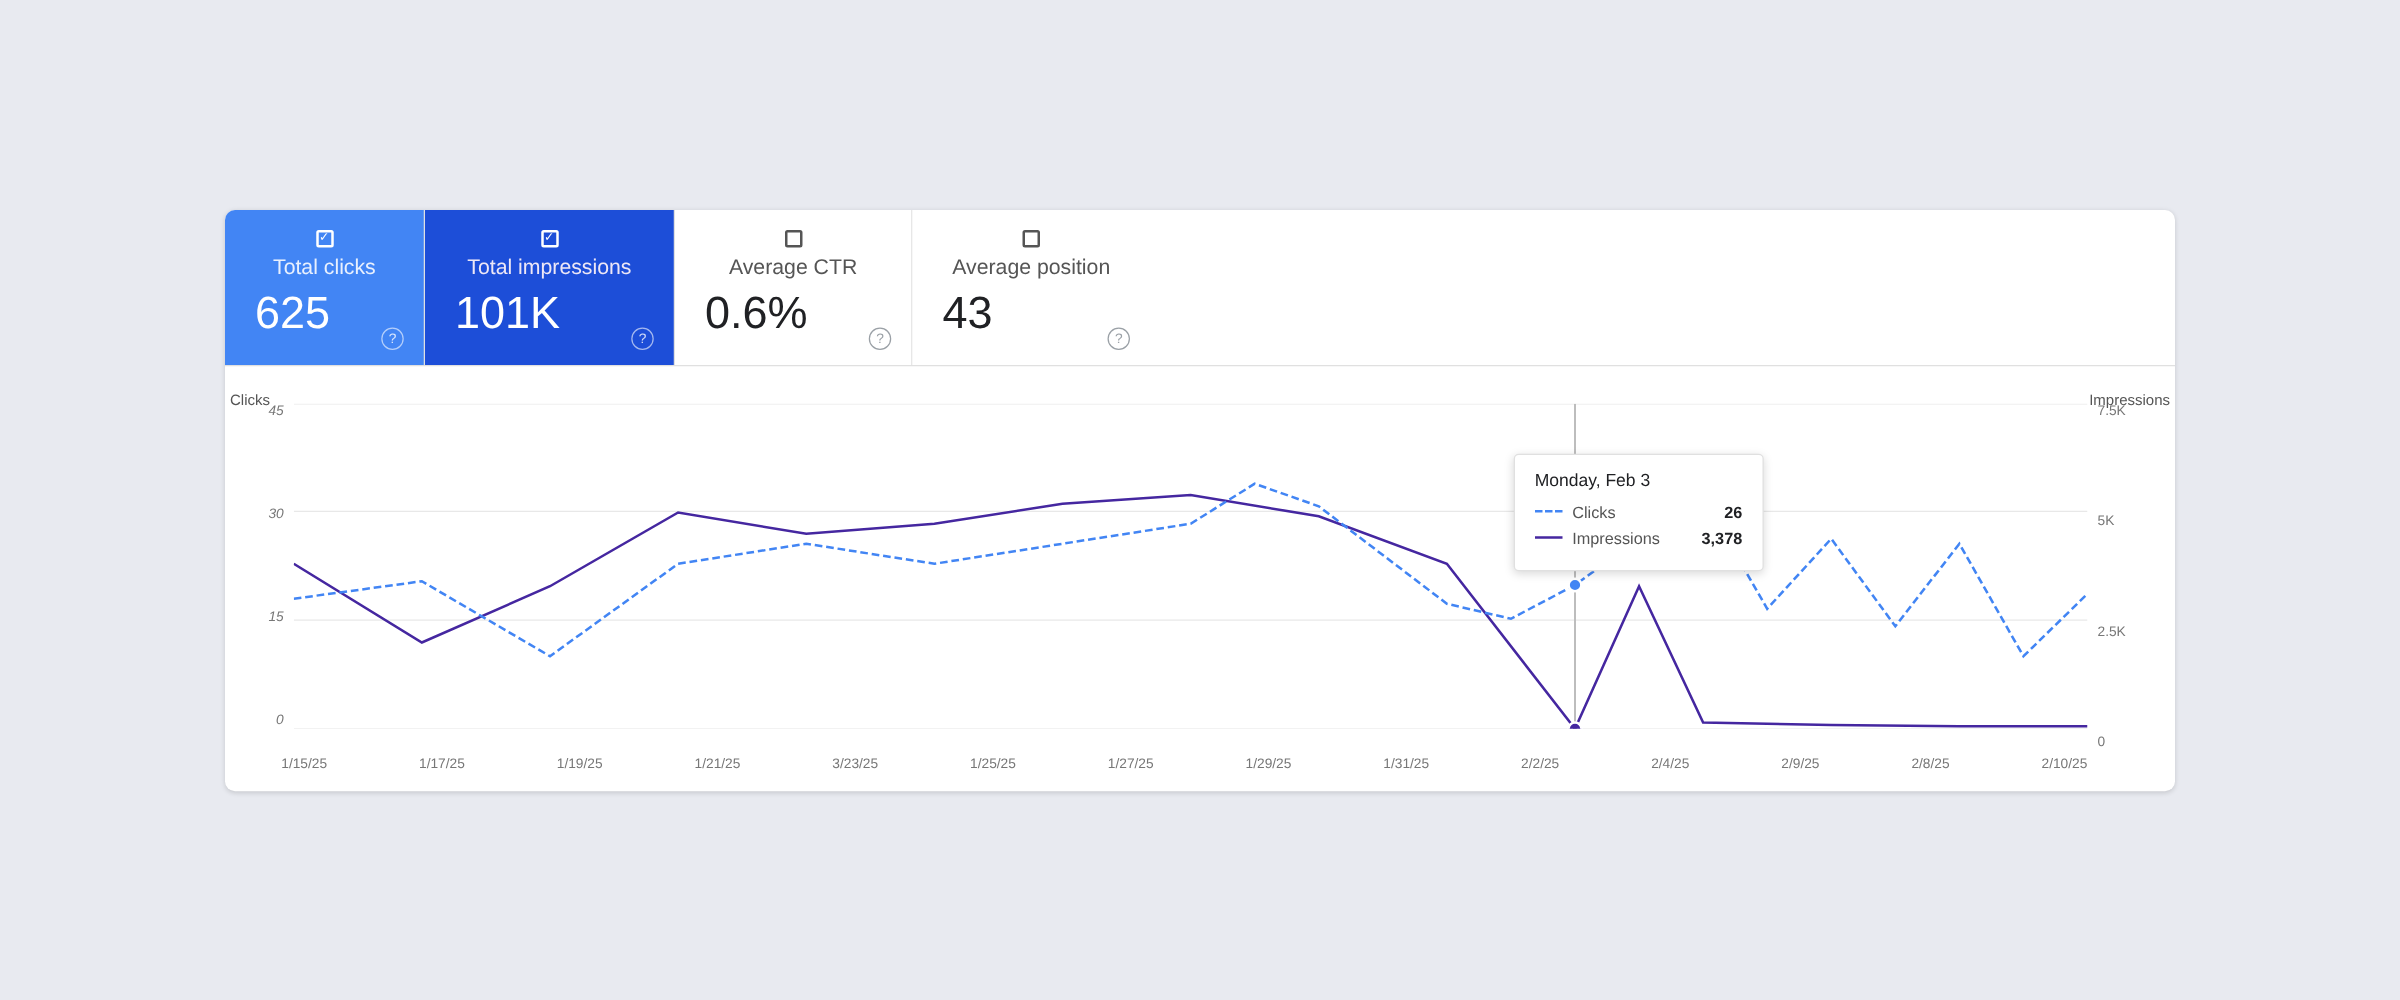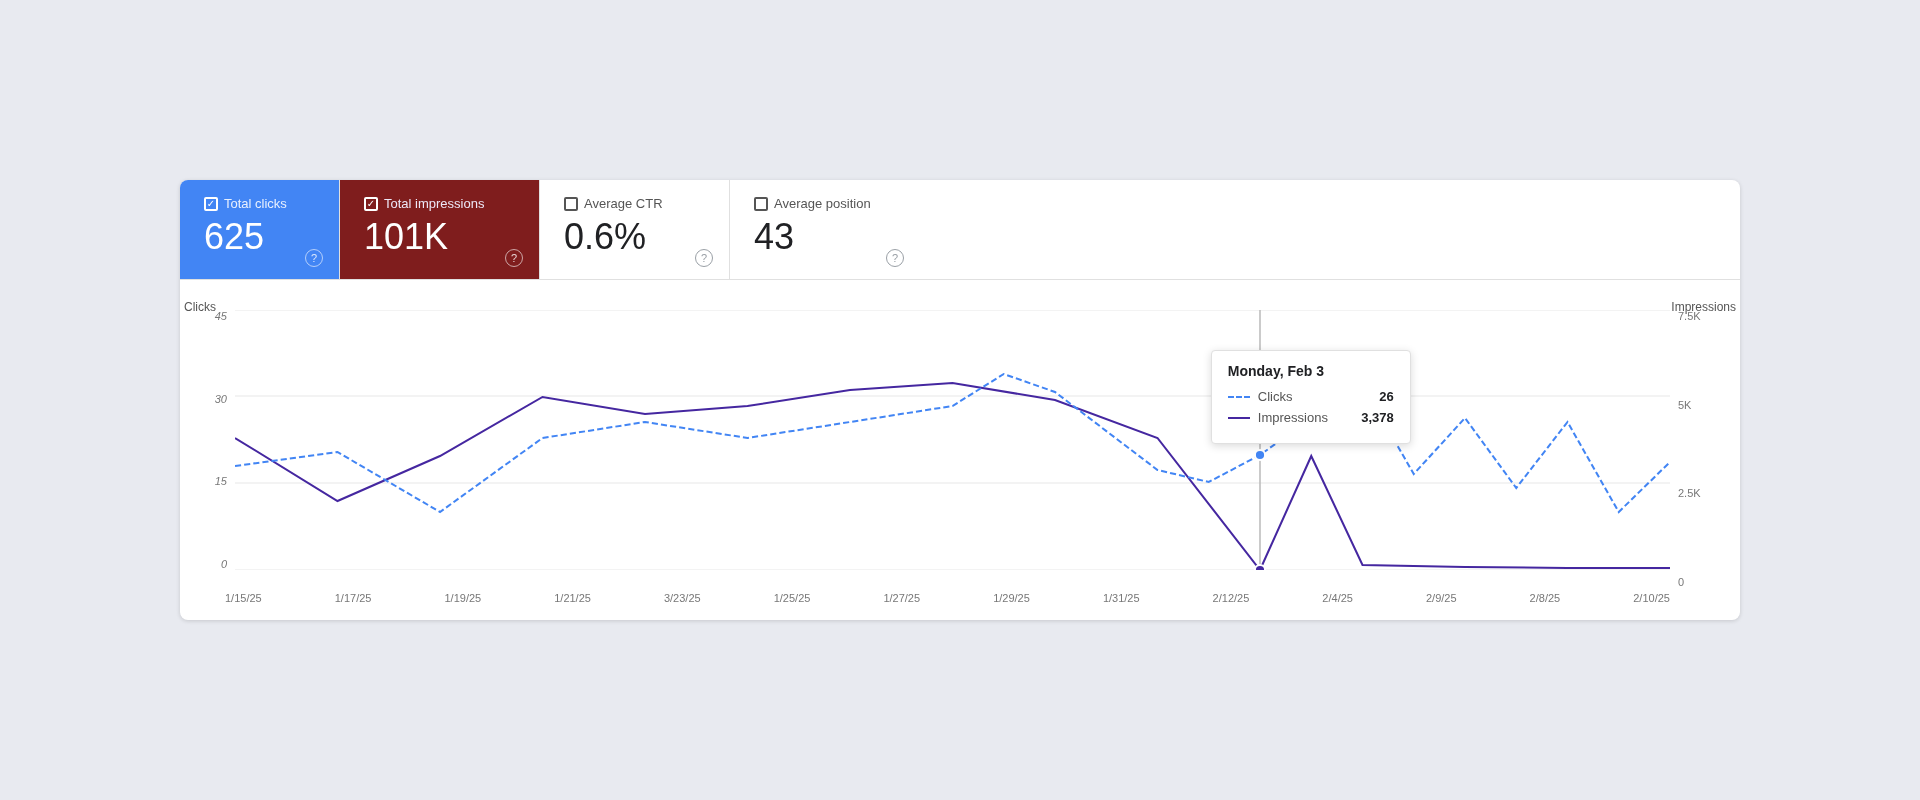--- a/index.html
+++ b/index.html
@@ -30,36 +30,37 @@
       min-width: 160px;
       position: relative;
       cursor: pointer;
     }
     .metric-card.active-blue {
       background: #4285f4;
       color: #fff;
       min-width: 160px;
     }
     .metric-card.active-purple {
-      background: #7f1d1d;
+      background: #1d4ed8;
       color: #fff;
       min-width: 200px;
     }
     .metric-card.inactive {
       background: #fff;
       color: #333;
       min-width: 190px;
     }
     .metric-label {
       display: flex;
       align-items: center;
       gap: 6px;
-      font-size: 13px;
+      font-size: 17px;
       margin-bottom: 8px;
       font-weight: 500;
+      flex-direction: column;
     }
     .metric-card.active-blue .metric-label { color: #e8f0fe; }
     .metric-card.active-purple .metric-label { color: #ede7f6; }
     .metric-card.inactive .metric-label { color: #555; }
     .metric-value {
       font-size: 36px;
       font-weight: 400;
       line-height: 1;
       margin-bottom: 8px;
     }
@@ -162,21 +163,21 @@
       border-radius: 4px;
       padding: 12px 16px;
       box-shadow: 0 2px 8px rgba(0,0,0,0.15);
       font-size: 13px;
       min-width: 200px;
       z-index: 10;
       top: 40px;
       left: 68%;
     }
     .tooltip-date {
-      font-weight: 700;
+      font-weight: 400;
       color: #202124;
       margin-bottom: 10px;
       font-size: 14px;
     }
     .tooltip-row {
       display: flex;
       align-items: center;
       justify-content: space-between;
       margin-bottom: 6px;
       gap: 12px;
@@ -337,20 +338,20 @@
     <div class="x-axis">
       <span class="x-tick">1/15/25</span>
       <span class="x-tick">1/17/25</span>
       <span class="x-tick">1/19/25</span>
       <span class="x-tick">1/21/25</span>
       <span class="x-tick">3/23/25</span>
       <span class="x-tick">1/25/25</span>
       <span class="x-tick">1/27/25</span>
       <span class="x-tick">1/29/25</span>
       <span class="x-tick">1/31/25</span>
-      <span class="x-tick">2/12/25</span>
+      <span class="x-tick">2/2/25</span>
       <span class="x-tick">2/4/25</span>
       <span class="x-tick">2/9/25</span>
       <span class="x-tick">2/8/25</span>
       <span class="x-tick">2/10/25</span>
     </div>
   </div>
 </div>
 
 </body></html>

